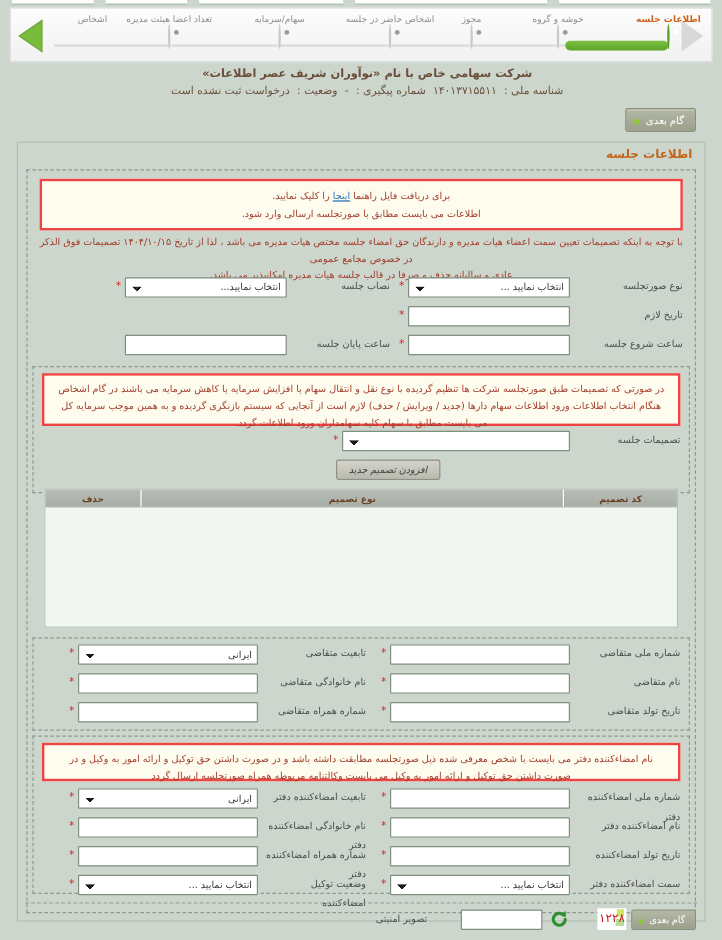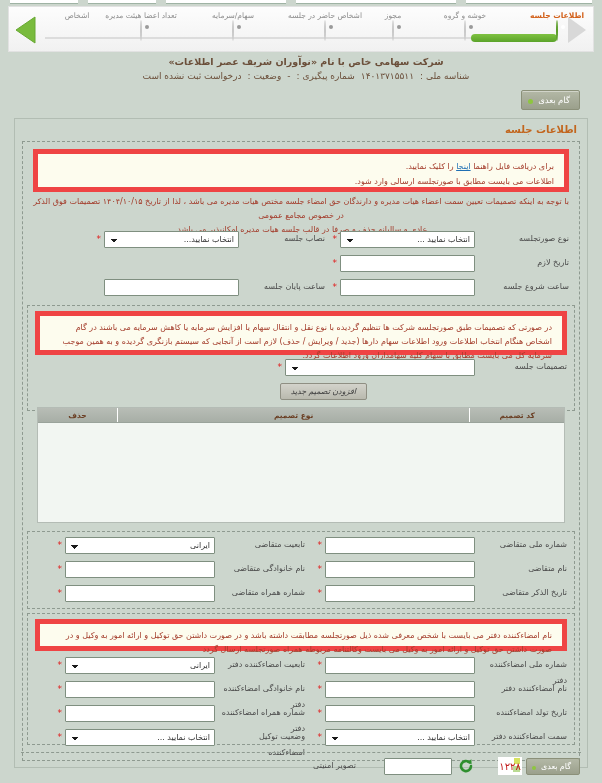--- a/index.html
+++ b/index.html
@@ -104,23 +104,23 @@
     font-size: 10px; color: #c2661e; font-weight: bold;
   }
   .dashed-area {
     position: absolute; top: 22px; right: 7px; left: 7px; bottom: 6px;
     border: 1px dashed #8e9a90;
   }
 
   
   .alert {
     position: absolute; background: #fdfcee;
-    border: 5px solid #ef4444;
+    border: 2px solid #ef4444;
     color: #a33b2a; font-size: 8px; line-height: 15px;
-    padding: 5px 10px; 
+    padding: 5px 10px; text-align: center;
   }
   .alert a { color: #1f6fb4; text-decoration: underline; }
   .note-plain {
     position: absolute; color: #a33b2a;
     font-size: 8px; line-height: 14px; text-align: center;
   }
 
   
   .fld-label {
     position: absolute; font-size: 8px; color: #4a4a4a;
@@ -356,21 +356,21 @@
   <span class="req" style="top:418px; right:525px;">*</span>
 
   <div class="fld-label" style="top:442px; right:20px; width:90px;">نام متقاضی</div>
   <input class="txt" style="top: 442px; right: 112px; width: 150px;" type="text" value="">
   <span class="req" style="top:442px; right:265px;">*</span>
 
   <div class="fld-label" style="top:442px; right:282px; width:85px;">نام خانوادگی متقاضی</div>
   <input class="txt" style="top: 442px; right: 372px; width: 150px;" type="text" value="">
   <span class="req" style="top:442px; right:525px;">*</span>
 
-  <div class="fld-label" style="top:466px; right:20px; width:90px;">تاریخ الذکر متقاضی</div>
+  <div class="fld-label" style="top:466px; right:20px; width:90px;">تاریخ تولد متقاضی</div>
   <input class="txt" style="top: 466px; right: 112px; width: 150px;" type="text" value="">
   <span class="req" style="top:466px; right:265px;">*</span>
 
   <div class="fld-label" style="top:466px; right:282px; width:85px;">شماره همراه متقاضی</div>
   <input class="txt" style="top: 466px; right: 372px; width: 150px;" type="text" value="">
   <span class="req" style="top:466px; right:525px;">*</span>
 
   <div class="subsec" style="top:494px; right:12px; left:12px; height:132px;"></div>
 
   <div class="alert" style="top:500px; right:20px; left:20px; height:32px; line-height:14px;">

